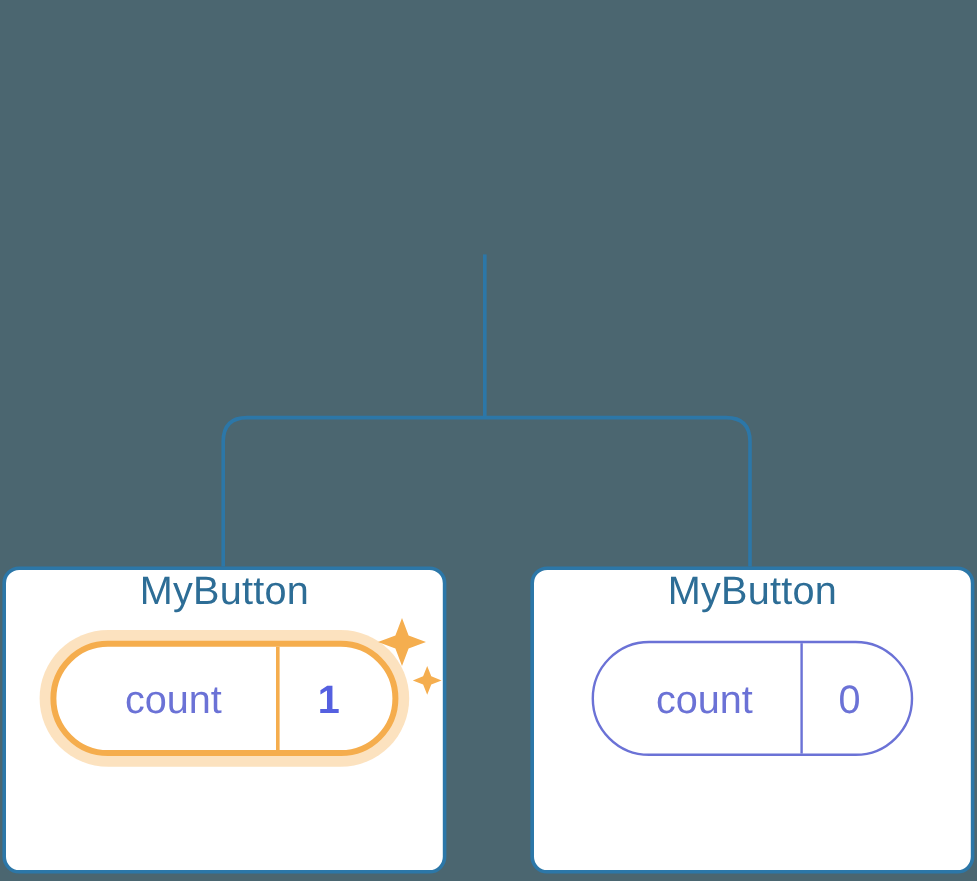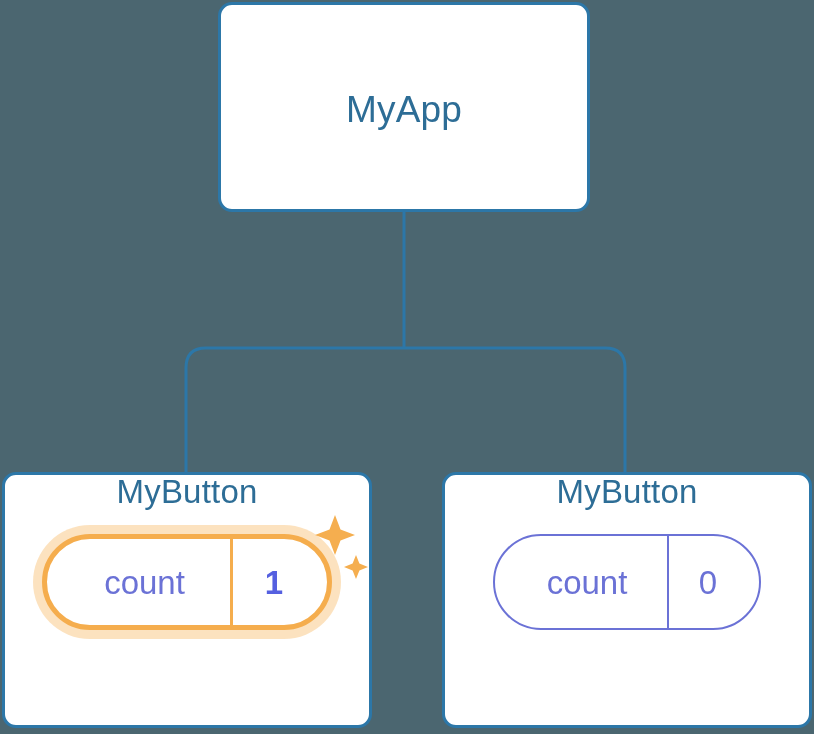--- a/index.html
+++ b/index.html
@@ -153,23 +153,20 @@
 
 <div id="stage">
 
   <svg id="edges" viewBox="0 0 814 734" width="814" height="734" aria-hidden="true">
 
     <path d="M 404 212 L 404 348" fill="none" stroke="#2c77a8" stroke-width="3"></path>
 
     <path d="M 186 472 L 186 368 Q 186 348 206 348 L 605 348 Q 625 348 625 368 L 625 472" fill="none" stroke="#2c77a8" stroke-width="3" stroke-linecap="butt"></path>
   </svg>
 
-  <div class="node" id="node-app">
-    <div class="node-title">MyApp</div>
-  </div>
 
   <div class="node node-btn" id="node-btn-left">
     <div class="node-title">MyButton</div>
 
     <div class="pill-wrap">
       <div class="pill highlight">
         <div class="pill-cell pill-key">count</div>
         <div class="pill-cell pill-val">1</div>
 
         <svg class="sparkles" viewBox="0 0 60 74" aria-hidden="true">

